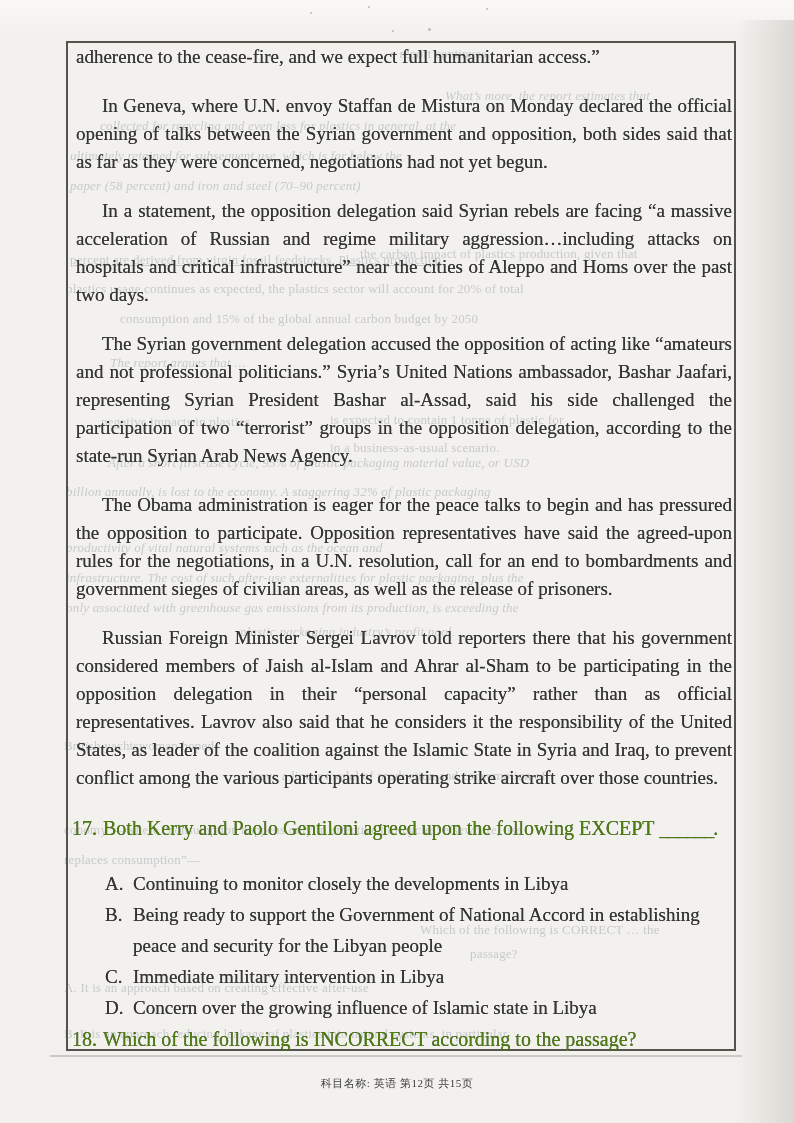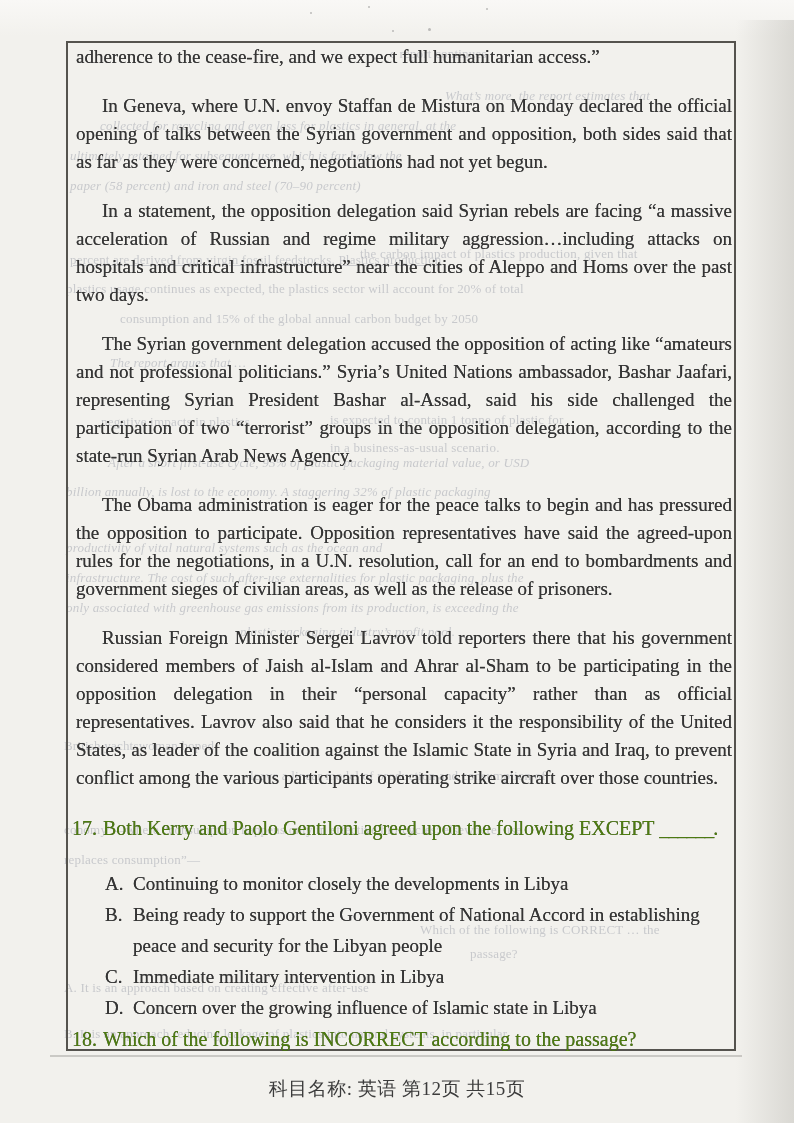--- a/index.html
+++ b/index.html
@@ -100,21 +100,21 @@
   .opt-text {
     flex: 1 1 auto;
     max-width: 572px;
     text-align: left;
   }
   .question.q18 { margin-top: 2px; }
   .footer {
     position: absolute;
     left: 0; top: 1076px; width: 794px;
     text-align: center;
-    font-size: 19px;
+    font-size: 11px;
     letter-spacing: 0.5px;
     color: #3c3c3c;
     z-index: 1;
     font-family: "Liberation Serif", "DejaVu Serif", serif;
   }
 </style>
 </head>
 <body>
 
 <div class="scan-top-strip"></div>

